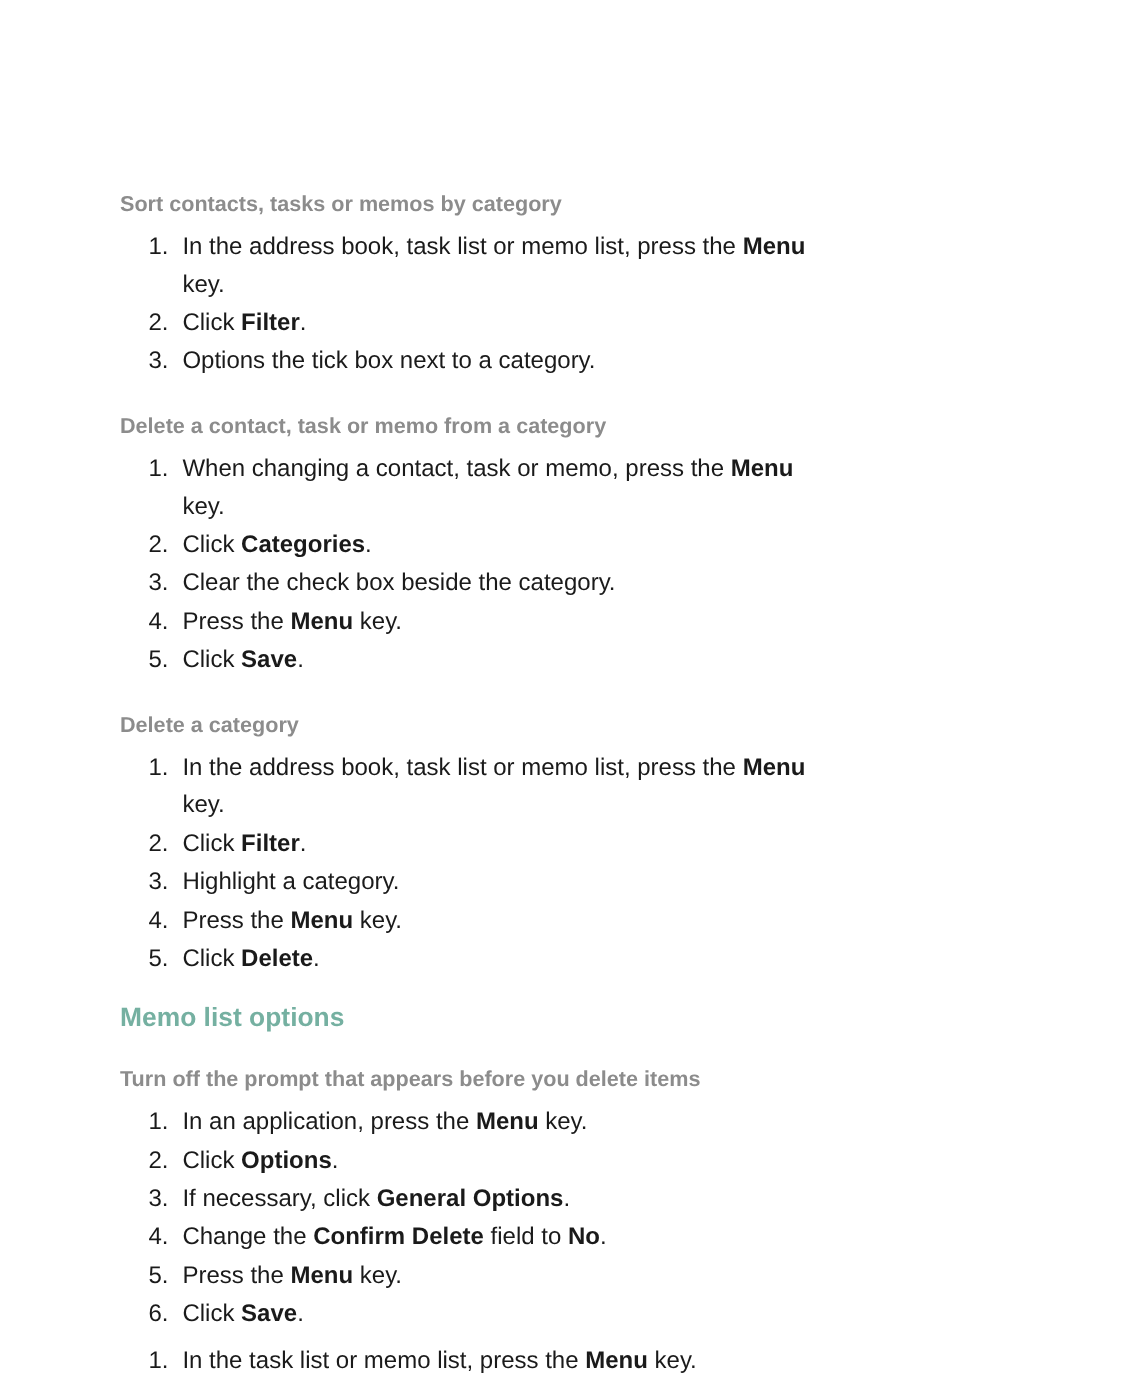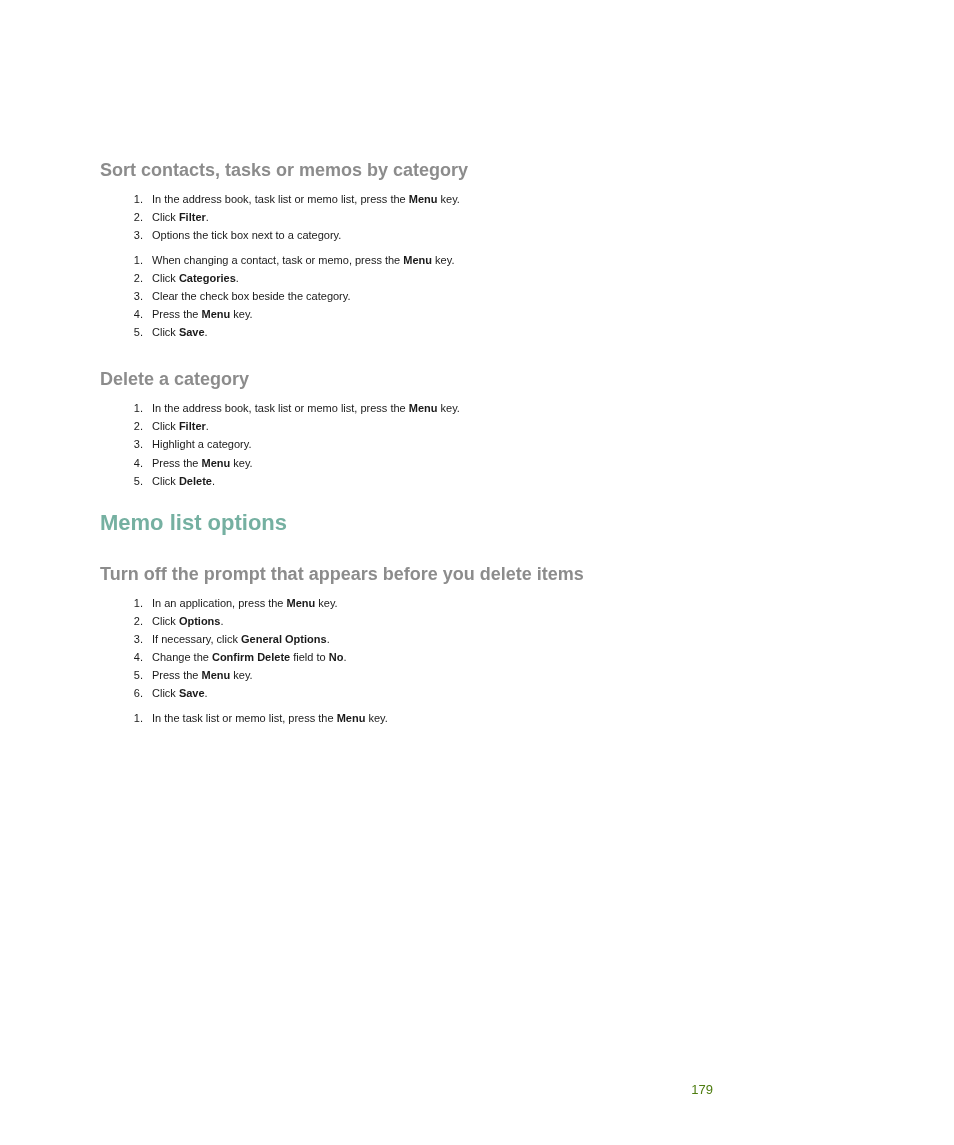--- a/index.html
+++ b/index.html
@@ -25,21 +25,21 @@
   }
   h3.subsection {
     font-size: 18px;
     font-weight: 700;
     color: #8c8c8c;
     margin: 28px 0 10px 0;
   }
   ol.steps {
     margin: 4px 0 8px 0;
     padding-left: 46px;
-    font-size: 11px;
+    font-size: 20px;
     line-height: 1.55;
     color: #1a1a1a;
   }
   ol.steps li {
     padding-left: 6px;
     margin-bottom: 1px;
   }
   p.body {
     font-size: 15px;
     line-height: 1.55;
@@ -60,20 +60,21 @@
 
 <div class="page">
 
   <h3 class="subsection" style="margin-top:0">Sort contacts, tasks or memos by category</h3>
   <ol class="steps">
       <li>In the address book, task list or memo list, press the <strong class="b">Menu</strong> key.</li>
       <li>Click <strong class="b">Filter</strong>.</li>
       <li>Options the tick box next to a category.</li>
     </ol>
 
+  <h3 class="subsection">Delete a contact, task or memo from a category</h3>
   <ol class="steps">
       <li>When changing a contact, task or memo, press the <strong class="b">Menu</strong> key.</li>
       <li>Click <strong class="b">Categories</strong>.</li>
       <li>Clear the check box beside the category.</li>
       <li>Press the <strong class="b">Menu</strong> key.</li>
       <li>Click <strong class="b">Save</strong>.</li>
     </ol>
 
   <h3 class="subsection">Delete a category</h3>
   <ol class="steps">

